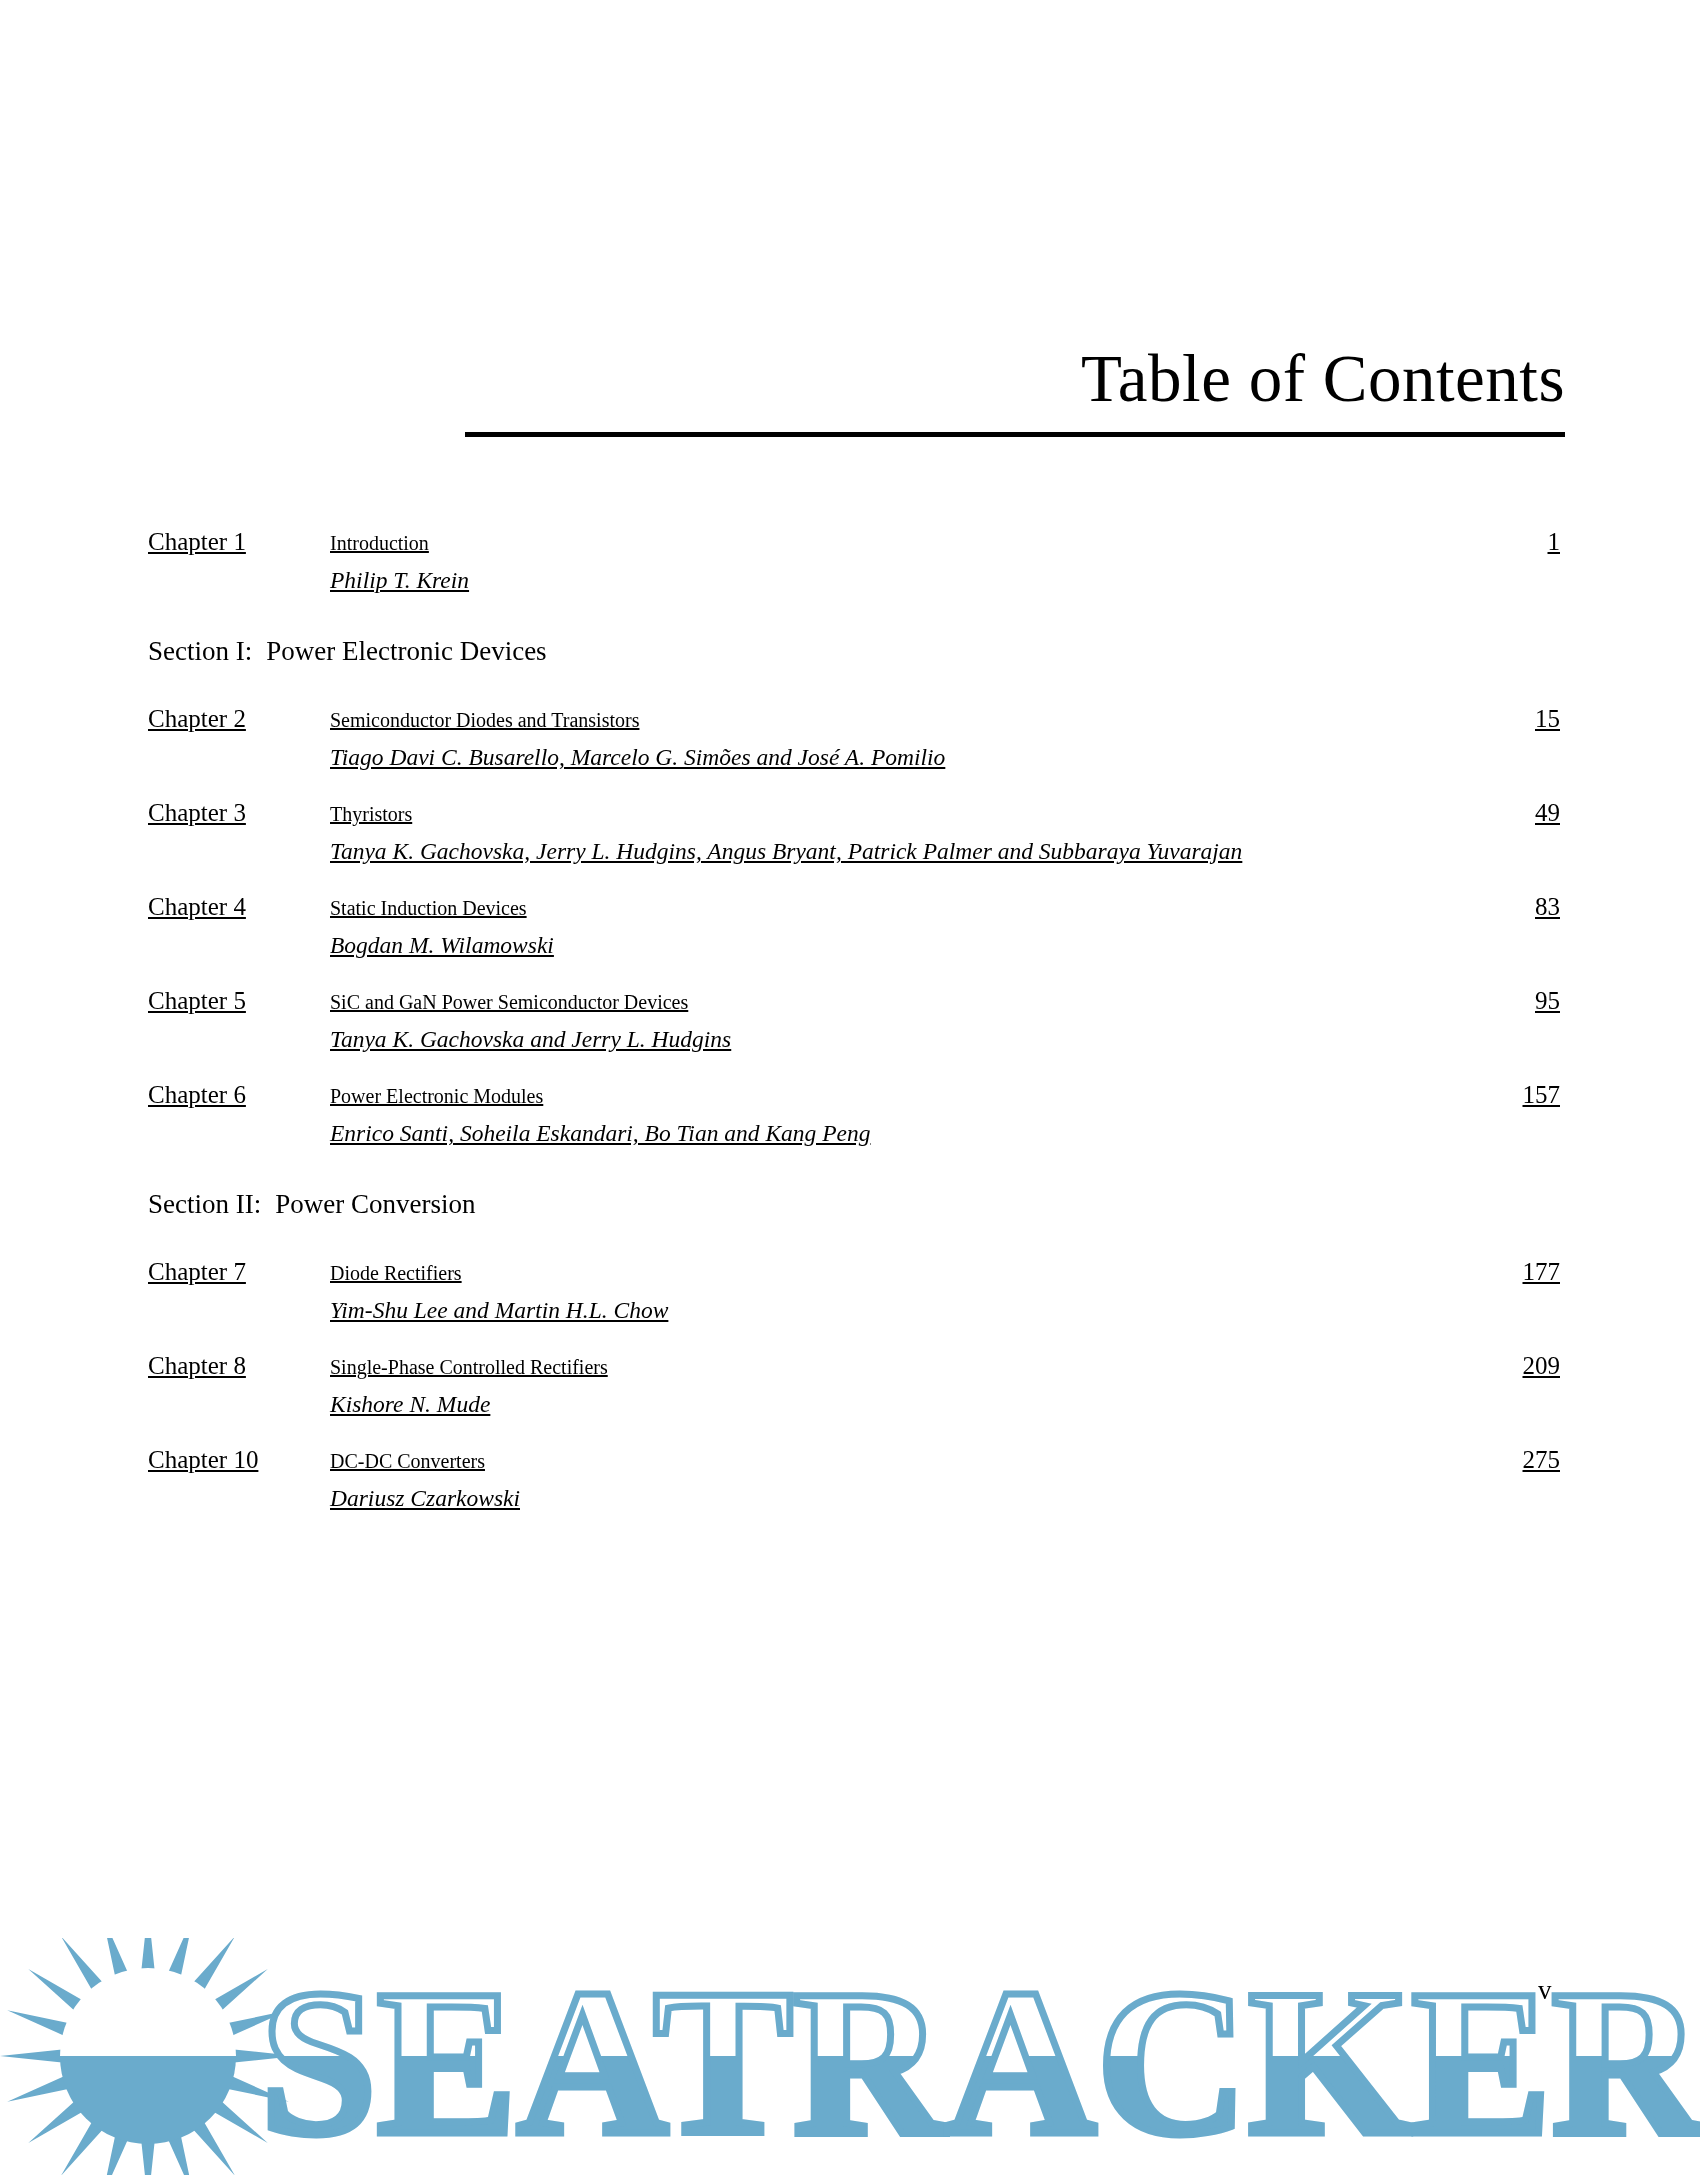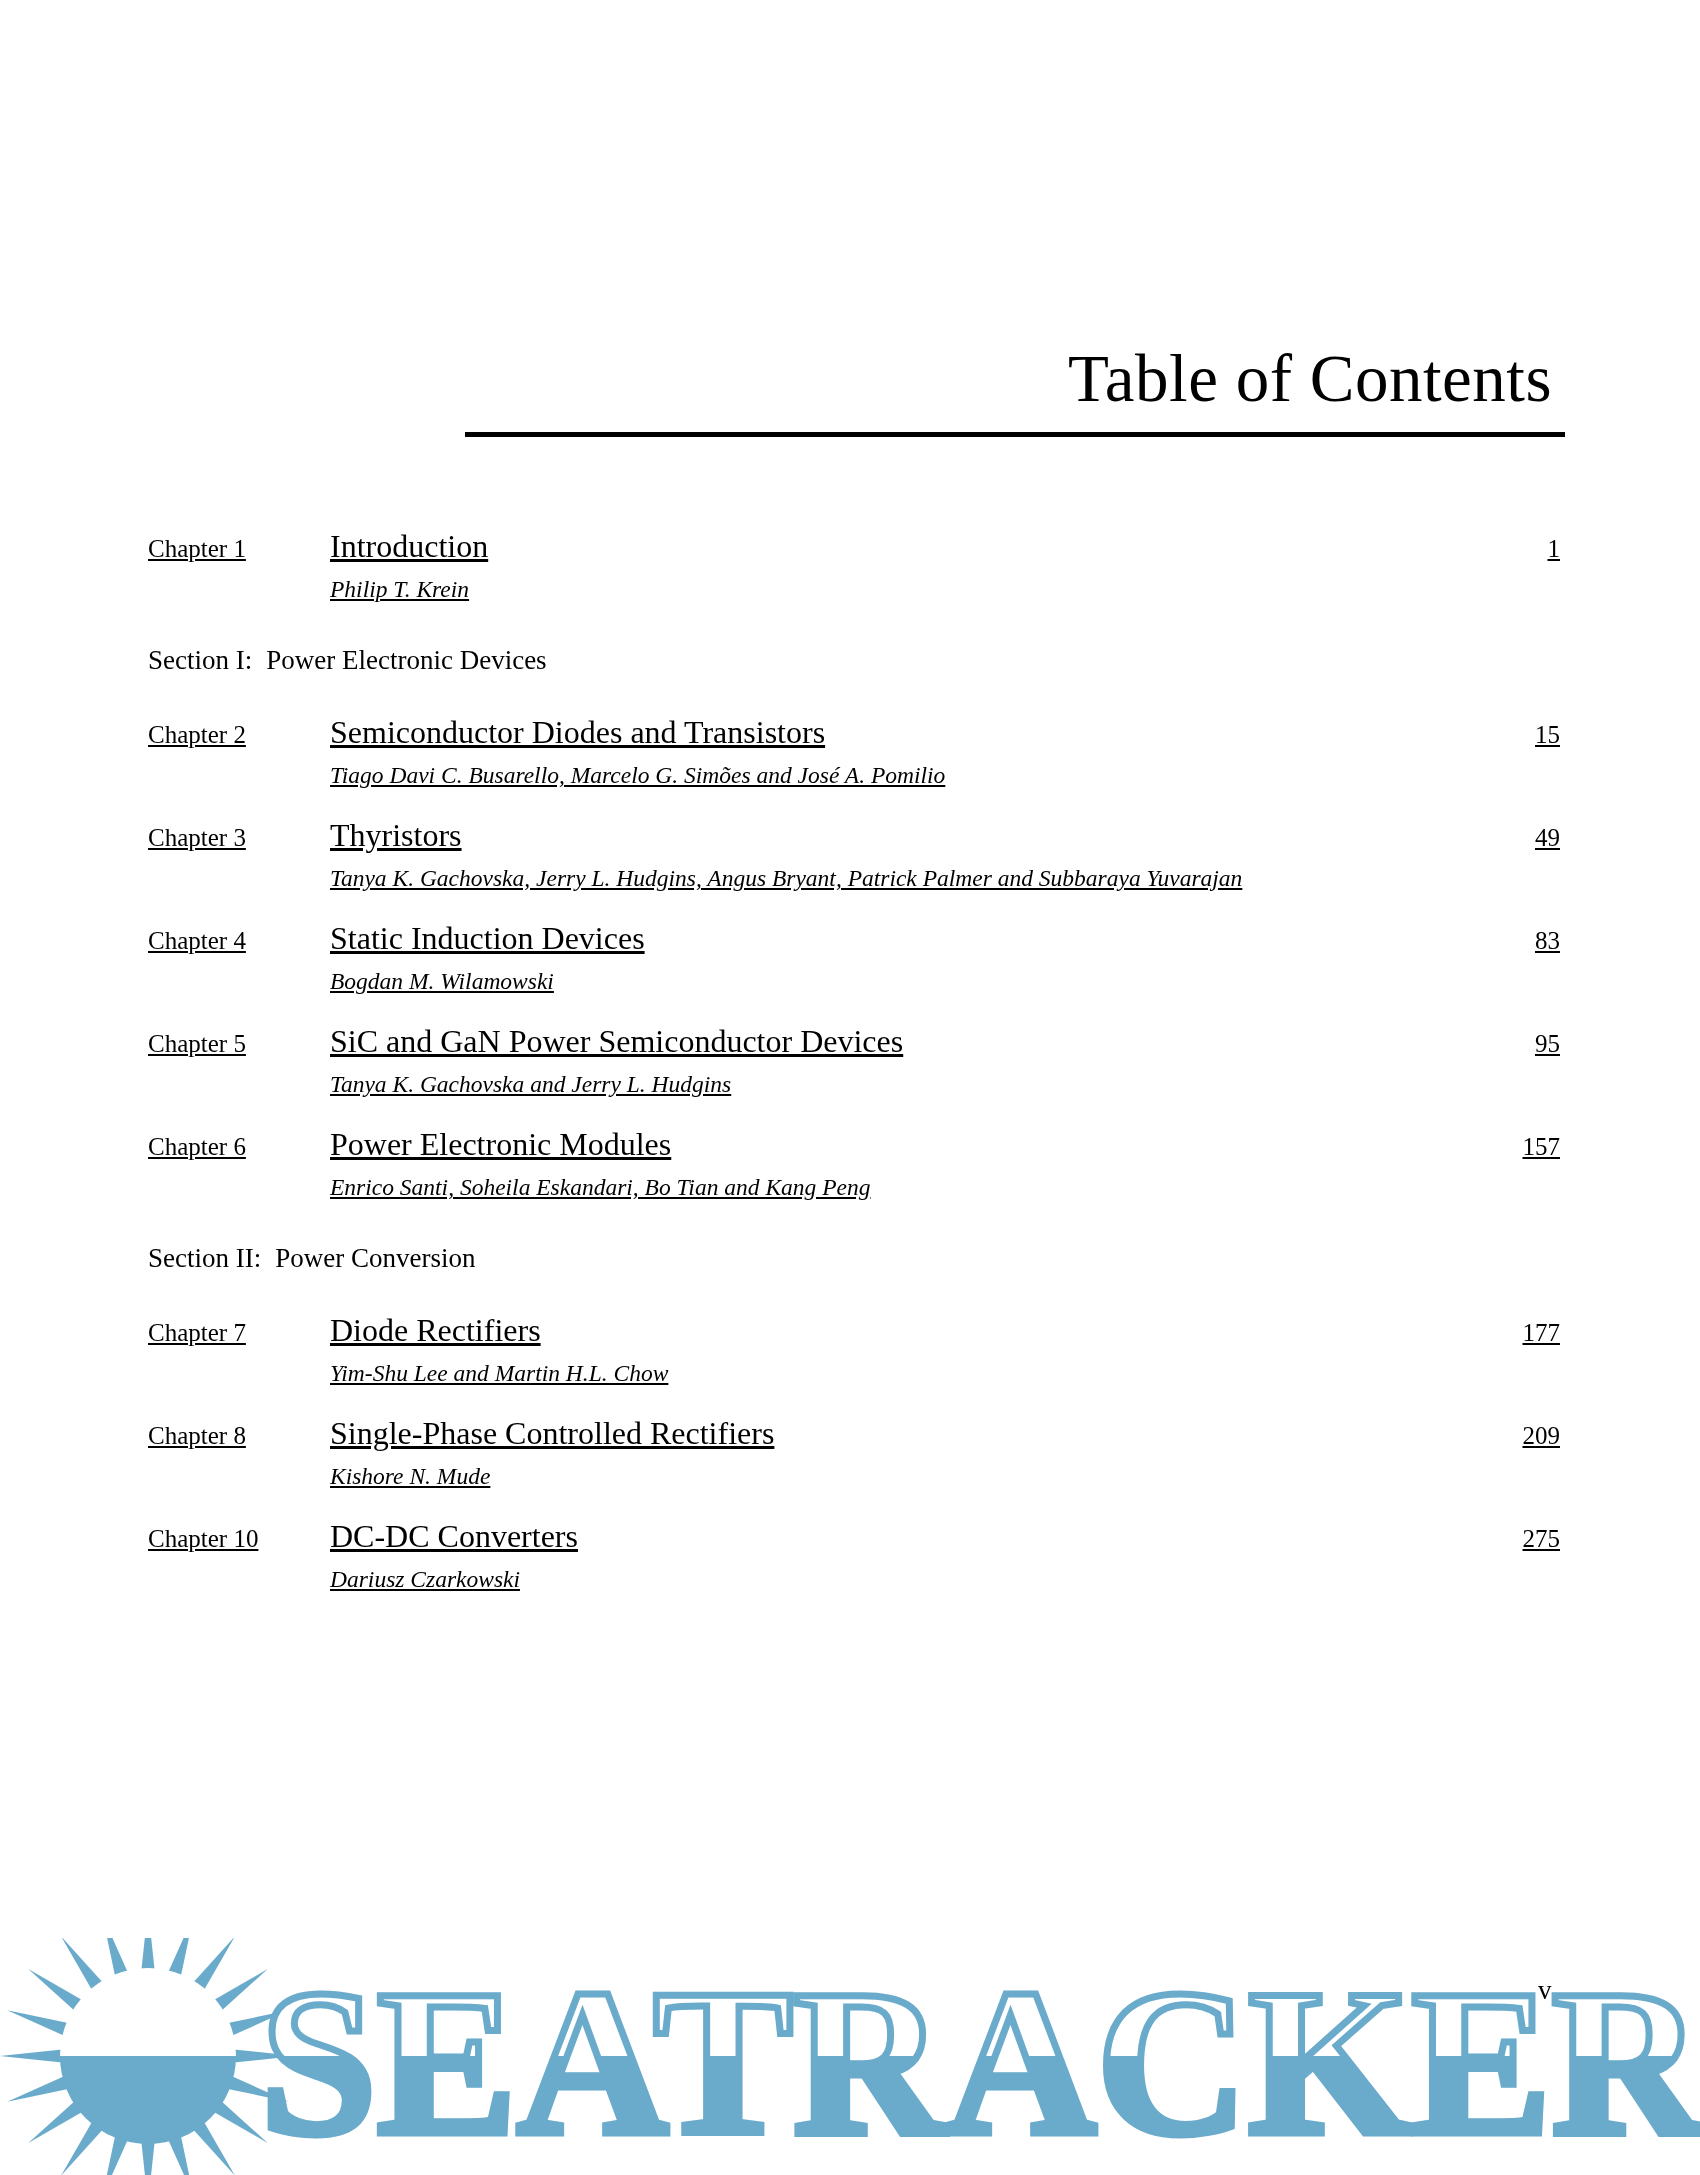--- a/index.html
+++ b/index.html
@@ -15,21 +15,21 @@
     position: relative;
     width: 1700px;
     height: 2175px;
     background: #ffffff;
     overflow: hidden;
   }
 
   
   .toc-title {
     position: absolute;
-    left: 452px;
+    left: 465px;
     top: 300px;
     width: 1100px;
     text-align: right;
     font-size: 67px;
     line-height: 1.0;
     font-weight: normal;
     letter-spacing: 0.5px;
     white-space: nowrap;
   }
   .title-rule {
@@ -60,21 +60,21 @@
     width: 100%;
   }
   .ch-label {
     width: 182px;
     flex: 0 0 182px;
     font-size: 25px;
     white-space: nowrap;
   }
   .ch-title {
     flex: 1 1 auto;
-    font-size: 32px;
+    font-size: 20px;
   }
   .ch-page {
     flex: 0 0 auto;
     text-align: right;
     font-size: 25px;
     min-width: 60px;
   }
   .ch-authors {
     margin-top: 11px;
     margin-left: 182px;

